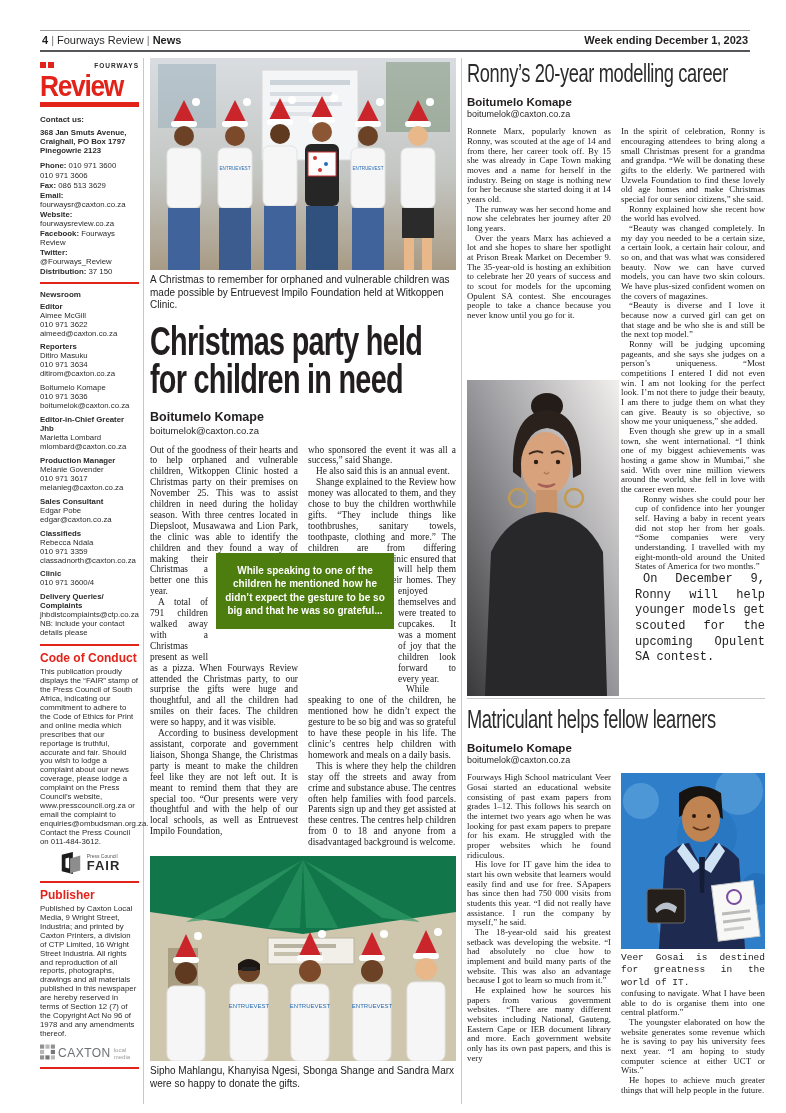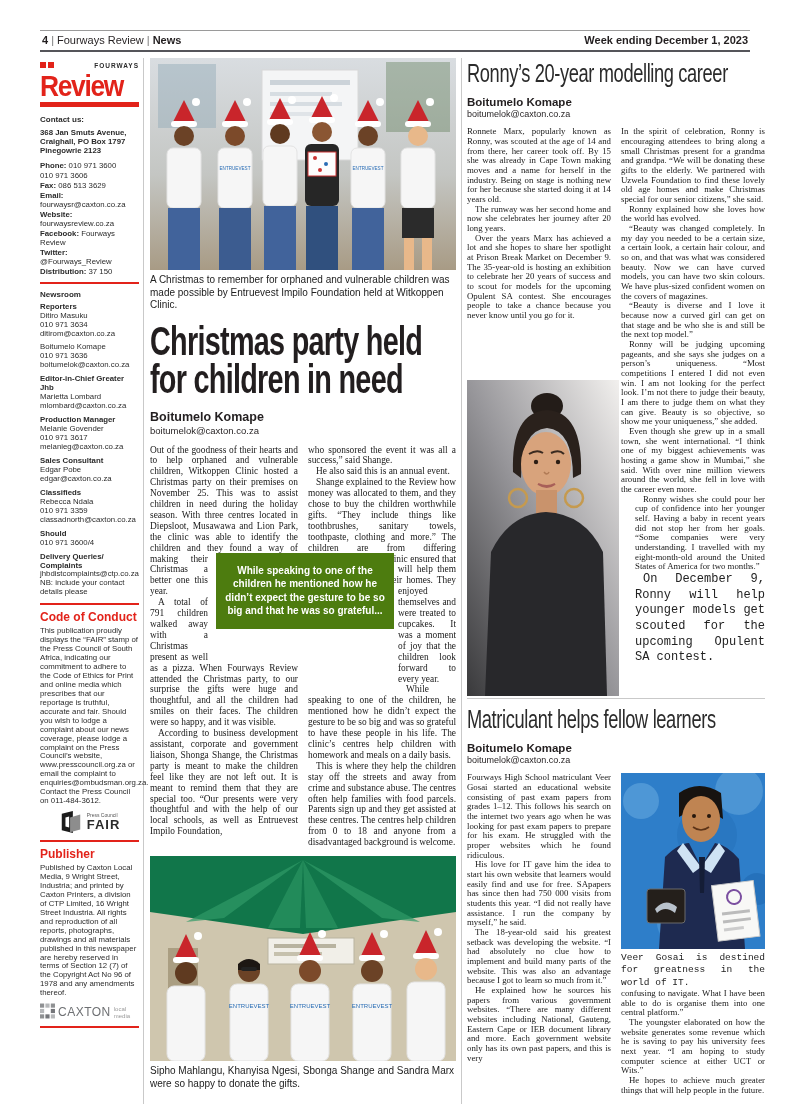--- a/index.html
+++ b/index.html
@@ -131,20 +131,26 @@
         <div class="c-row"><b>Twitter:</b> <span>@Fourways_Review</span></div>
 
         <div class="c-row"><b>Distribution:</b> <span>37 150</span></div>
       </div>
 
     <div class="sb-div"></div>
 
     <div class="sb-h" style="margin:0 0 3px;">Newsroom</div>
     <div>
 
+        <div class="staff">
+          <div class="role">Editor</div>
+          <div class="det">Aimee McGill
+010 971 3622
+aimeed@caxton.co.za</div>
+        </div>
 
         <div class="staff">
           <div class="role">Reporters</div>
           <div class="det">Ditiro Masuku
 010 971 3634
 ditirom@caxton.co.za</div>
         </div>
 
         <div class="staff">
           <div class="role"></div>
@@ -173,21 +179,21 @@
         </div>
 
         <div class="staff">
           <div class="role">Classifieds</div>
           <div class="det">Rebecca Ndala
 010 971 3359
 classadnorth@caxton.co.za</div>
         </div>
 
         <div class="staff">
-          <div class="role">Should</div>
+          <div class="role">Clinic</div>
           <div class="det">010 971 3600/4</div>
         </div>
 
         <div class="staff">
           <div class="role">Delivery Queries/ Complaints</div>
           <div class="det">jhbdistcomplaints@ctp.co.za
 NB: include your contact details please</div>
         </div>
       </div>
 
@@ -402,21 +408,21 @@
       <div class="r-col">
 
       <p>Ronnete Marx, popularly known as Ronny, was scouted at the age of 14 and from there, her career took off. By 15 she was already in Cape Town making moves and a name for herself in the industry. Being on stage is nothing new for her because she started doing it at 14 years old.</p>
           <p>The runway was her second home and now she celebrates her journey after 20 long years.</p>
           <p>Over the years Marx has achieved a lot and she hopes to share her spotlight at Prison Break Market on December 9. The 35-year-old is hosting an exhibition to celebrate her 20 years of success and to scout for models for the upcoming Opulent SA contest. She encourages people to take a chance because you never know until you go for it.</p>
         </div>
       <div class="r-col">
         <div>
 
         <p>In the spirit of celebration, Ronny is encouraging attendees to bring along a small Christmas present for a grandma and grandpa. “We will be donating these gifts to the elderly. We partnered with Uzwela Foundation to find these lovely old age homes and make Christmas special for our senior citizens,” she said.</p>
-            <p>Ronny explained how she loves how the world has evolved.</p>
+            <p>Ronny explained how she recent how the world has evolved.</p>
             <p>“Beauty was changed completely. In my day you needed to be a certain size, a certain look, a certain hair colour, and so on, and that was what was considered beauty. Now we can have curved models, you can have two skin colours. We have plus-sized confident women on the covers of magazines.</p>
             <p>“Beauty is diverse and I love it because now a curved girl can get on that stage and be who she is and still be the next top model.”</p>
             <p>Ronny will be judging upcoming pageants, and she says she judges on a person’s uniqueness. “Most competitions I entered I did not even win. I am not looking for the perfect look. I’m not there to judge their beauty, I am there to judge them on what they can give. Beauty is so objective, so show me your uniqueness,” she added.</p>
             <p>Even though she grew up in a small town, she went international. “I think one of my biggest achievements was hosting a game show in Mumbai,” she said. With over nine million viewers around the world, she fell in love with the career even more.</p>
           </div>
         <p class="indent" style="margin:0;text-indent:8px;">Ronny wishes she could pour her cup of confidence into her younger self. Having a baby in recent years did not stop her from her goals. “Some companies were very understanding. I travelled with my eight-month-old around the United States of America for two months.”</p>
         <p class="r-caption" style="margin-bottom:0;">On December 9, Ronny will help younger models get scouted for the upcoming Opulent SA contest.</p>
       </div>
     </div>
     <svg class="model-photo" width="152" height="316" viewBox="0 0 152 316">

